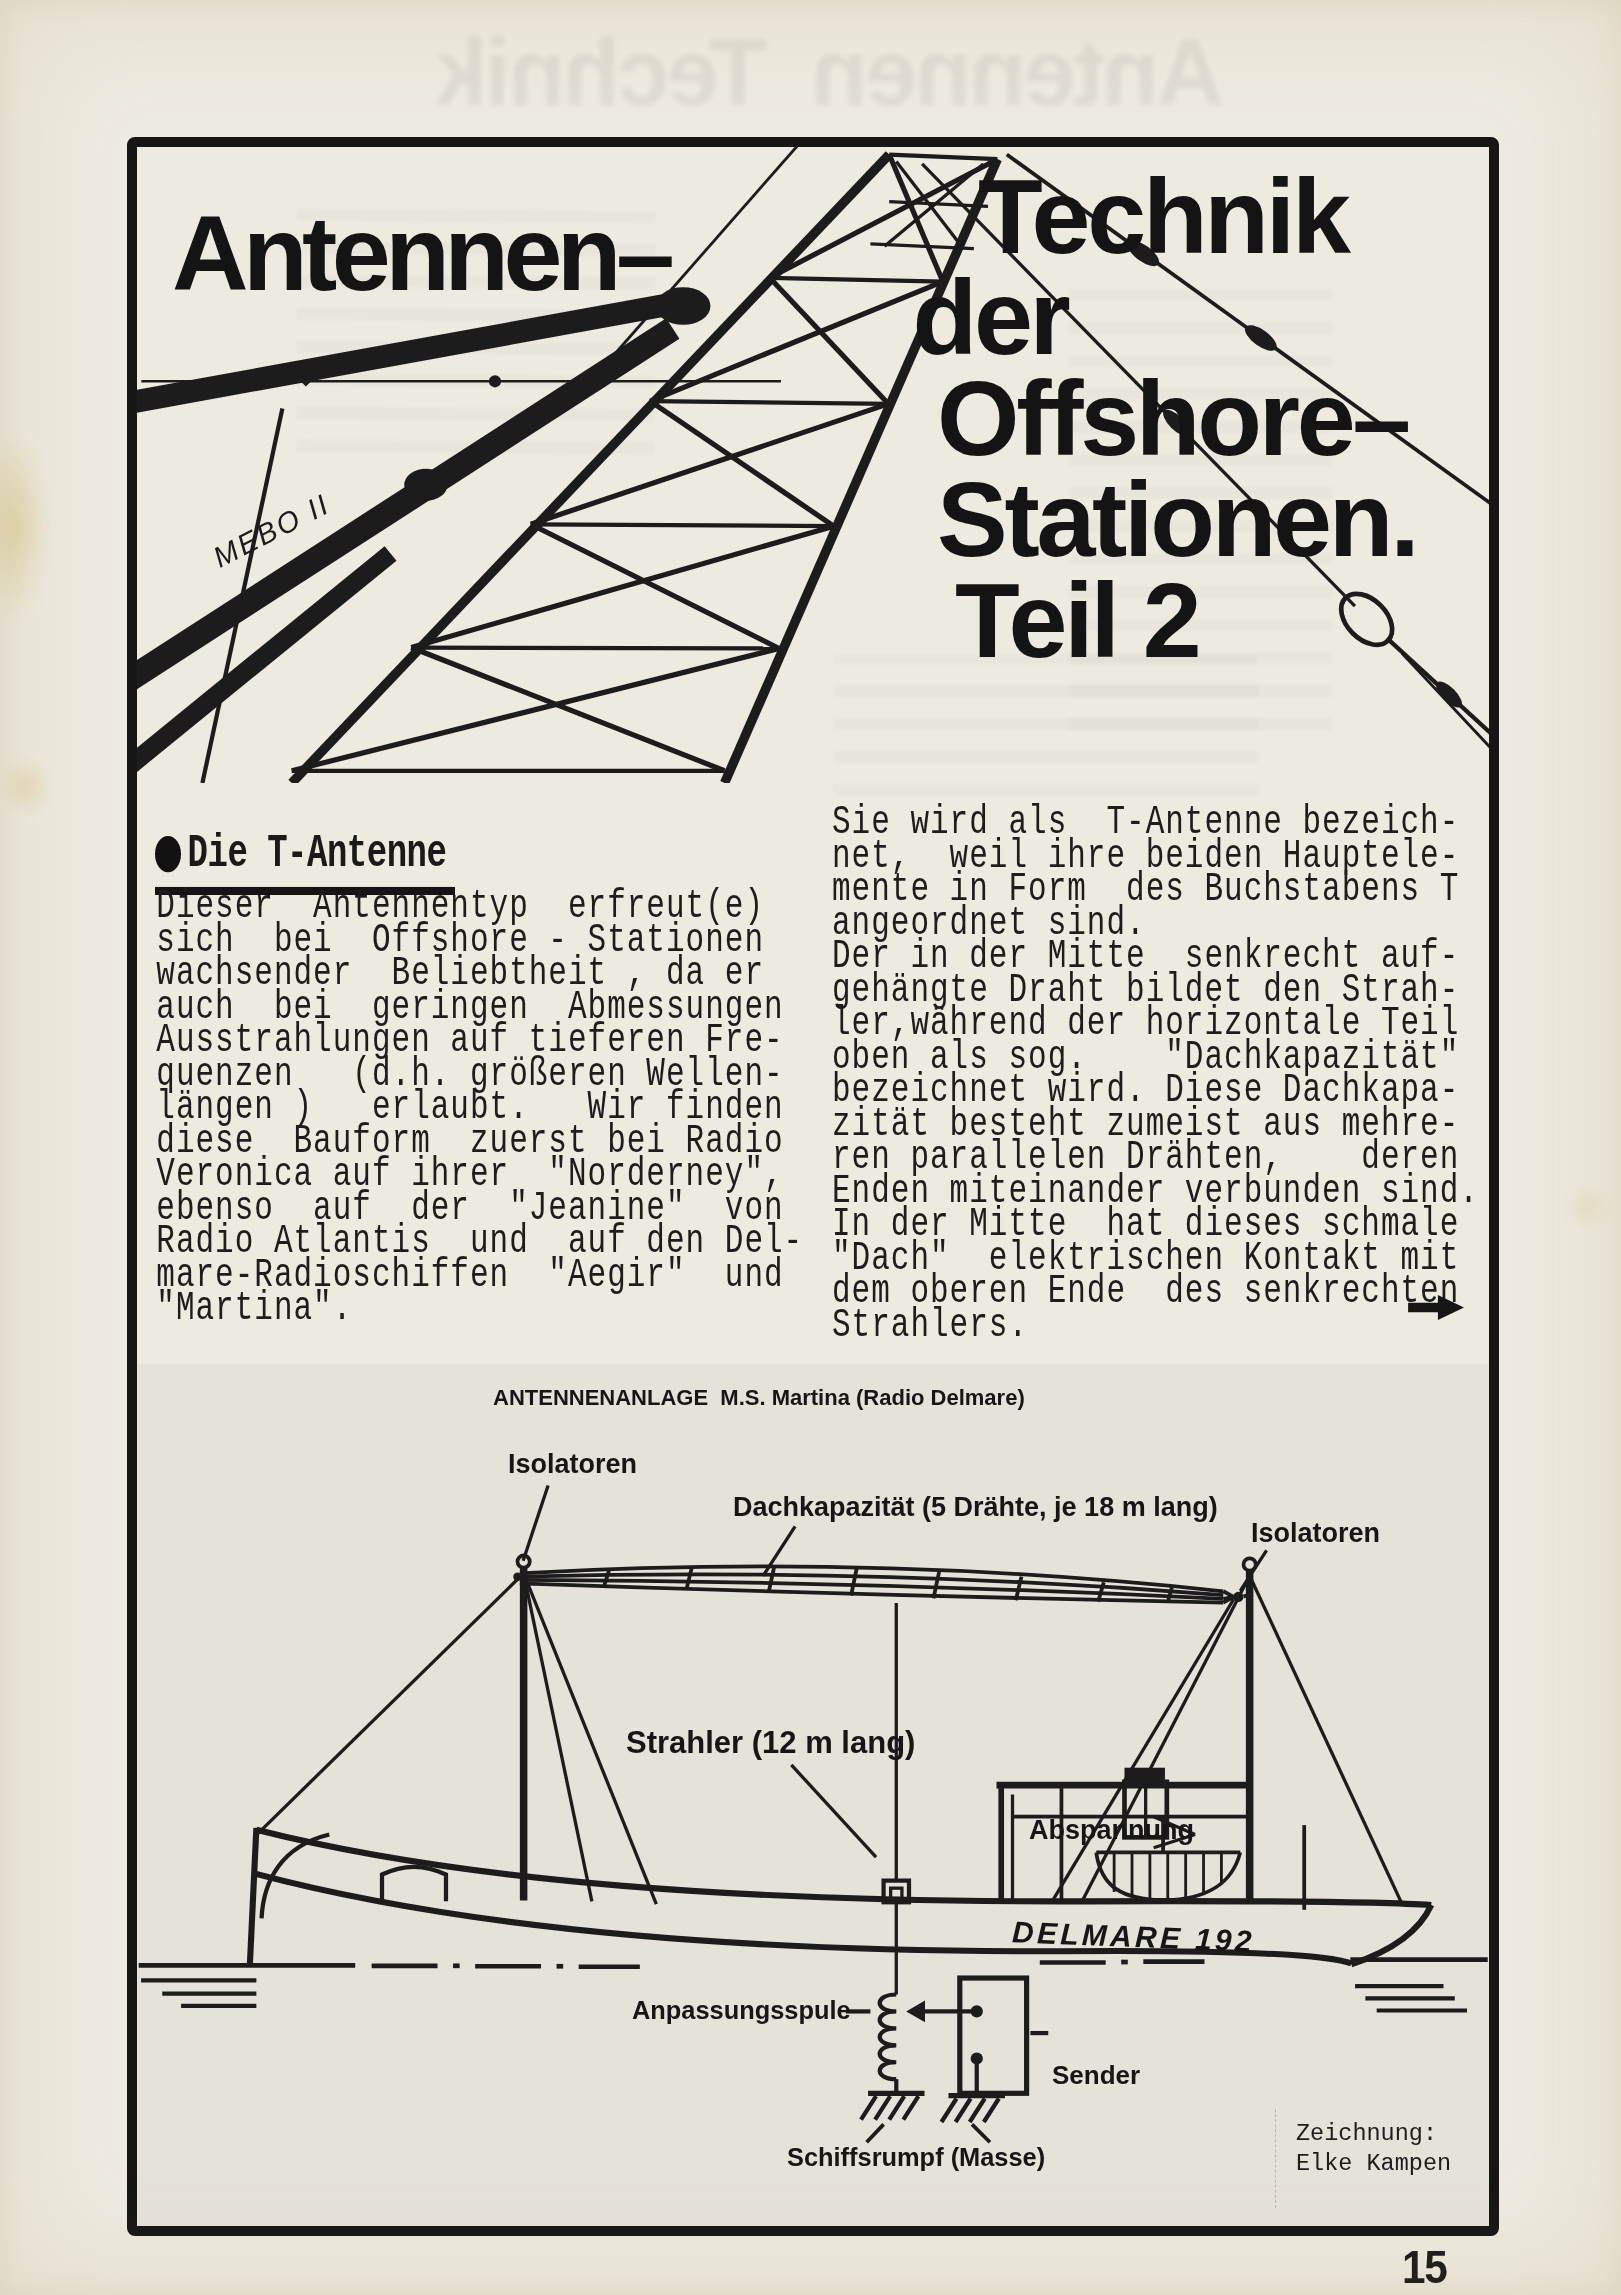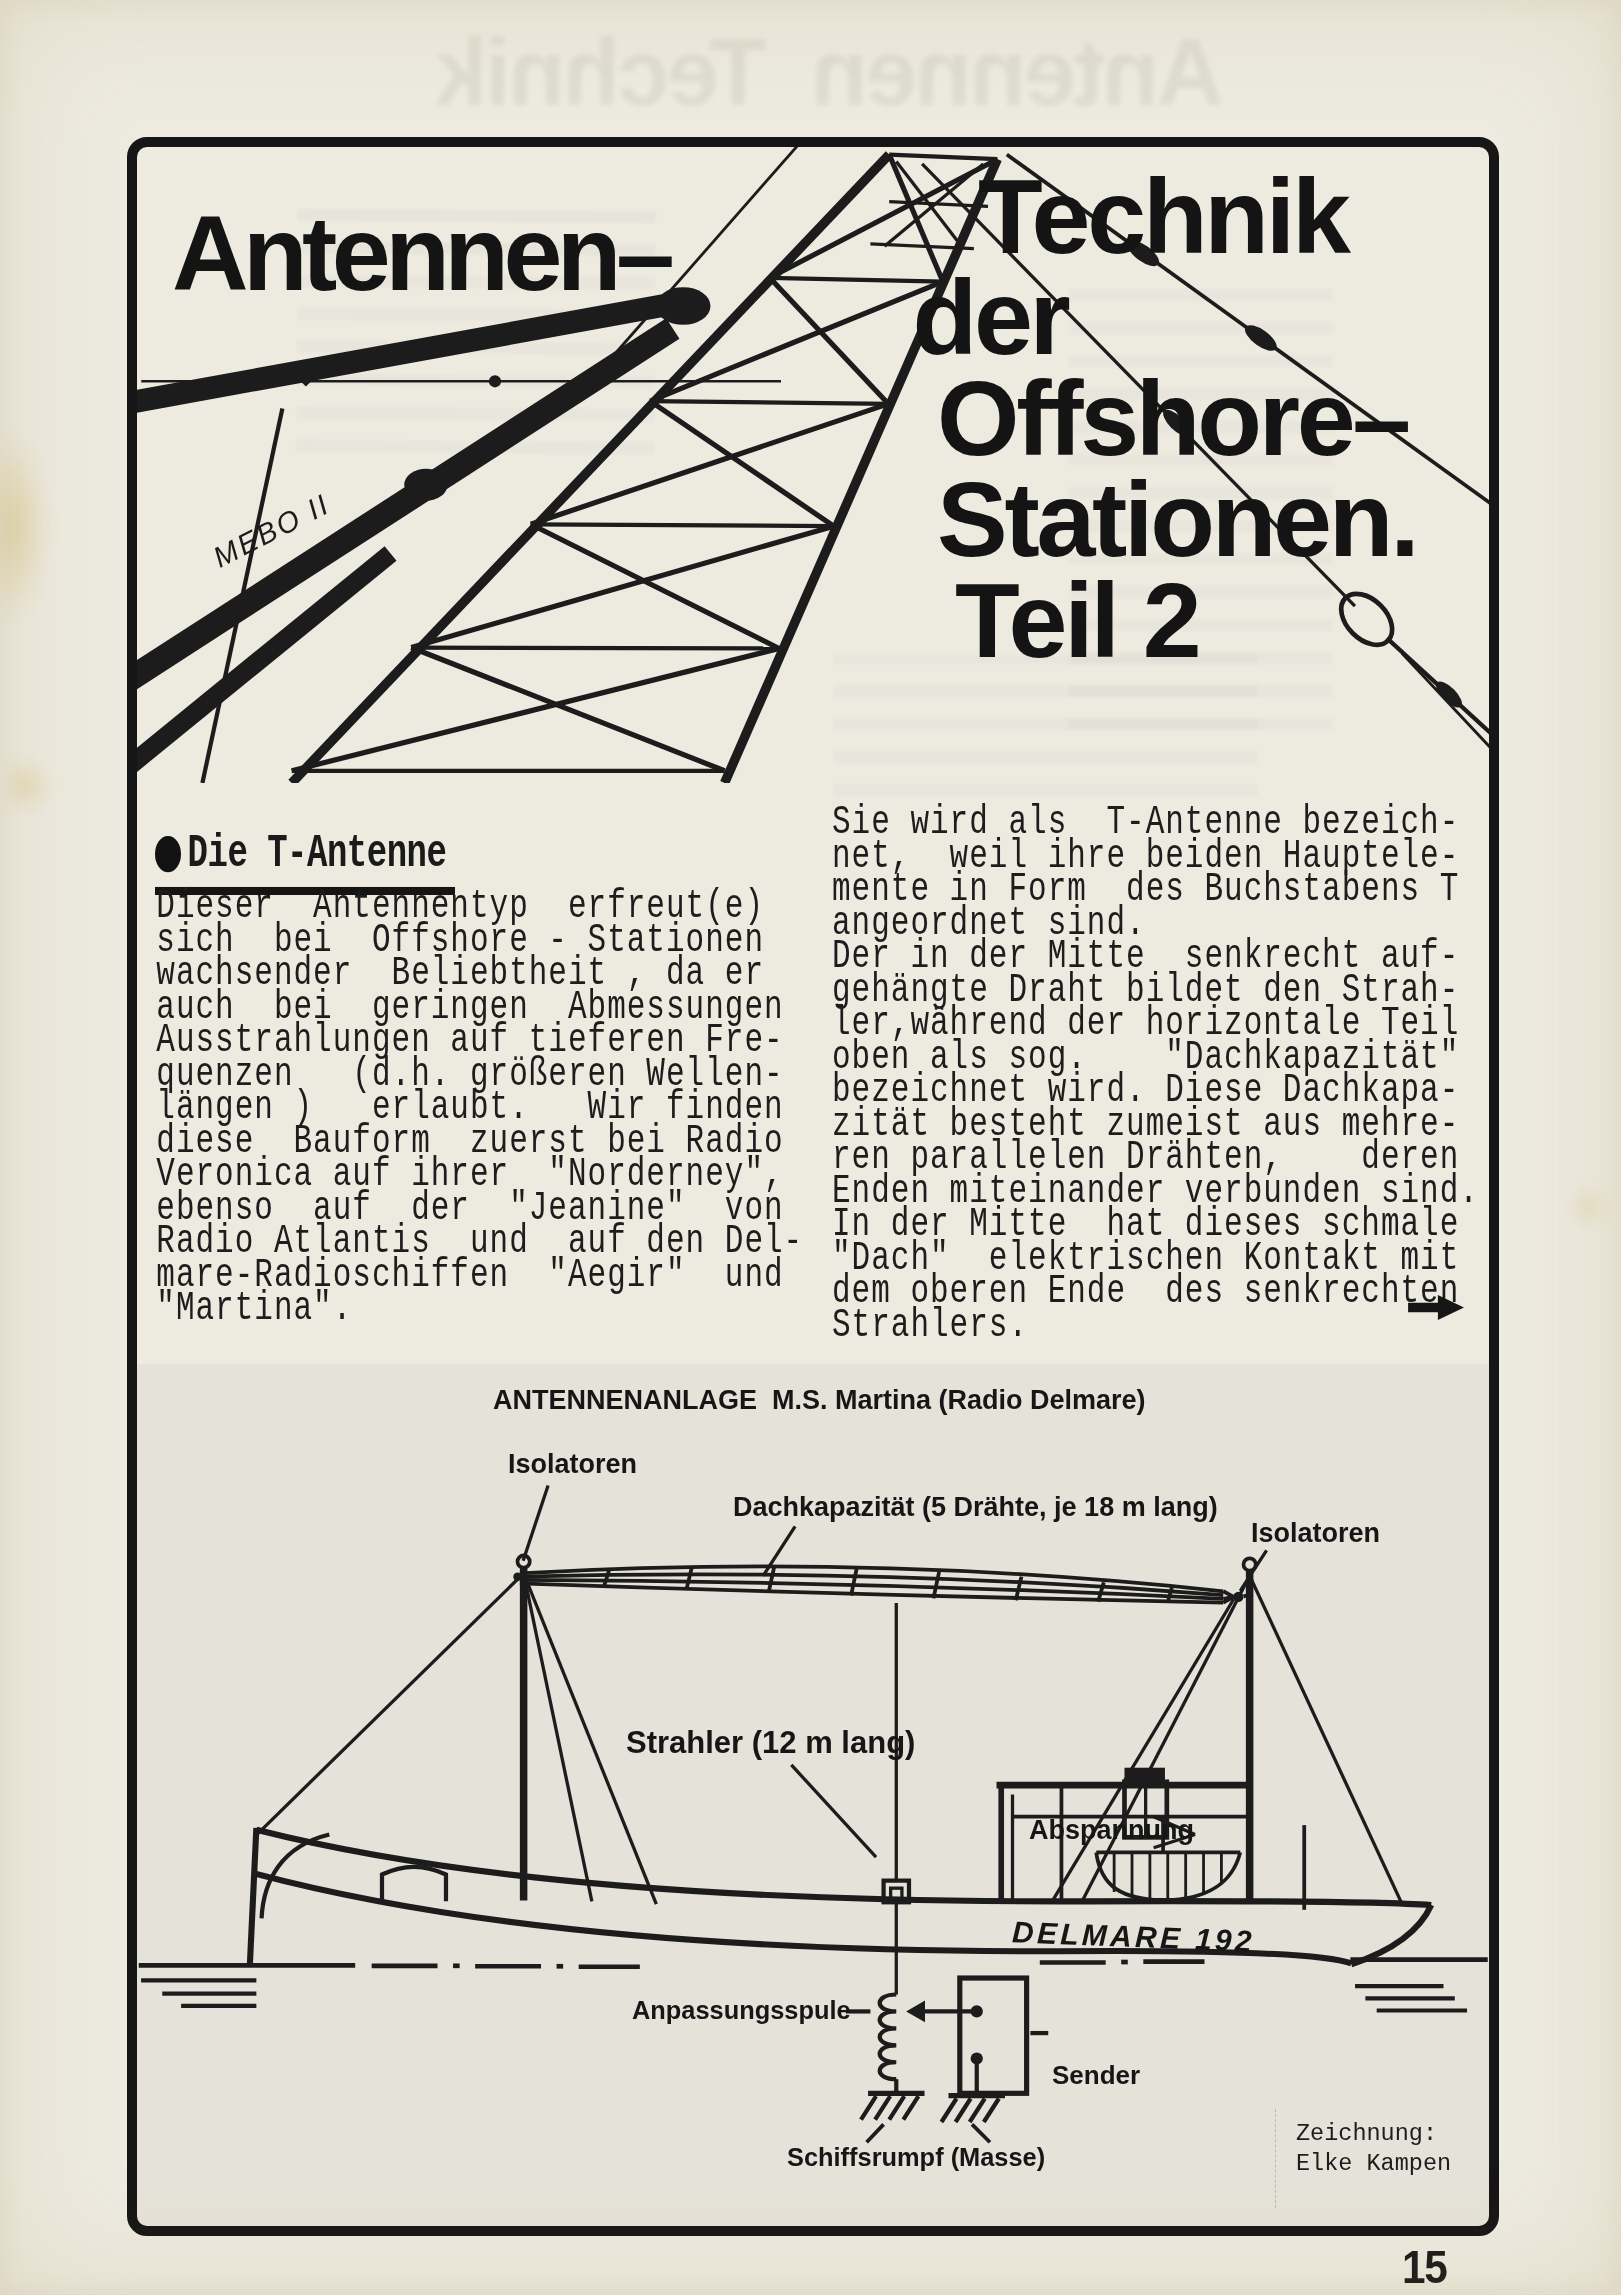--- a/index.html
+++ b/index.html
@@ -11,21 +11,21 @@
   body::after{content:"";position:absolute;inset:0;pointer-events:none;
     box-shadow:inset 0 0 122px rgba(170,140,60,.16), inset 0 0 28px rgba(120,100,40,.08);}
   .stain{position:absolute;border-radius:50%;filter:blur(6.6px);pointer-events:none;}
   .ghost-rows{position:absolute;pointer-events:none;opacity:.55;filter:blur(1.4px);
     background:repeating-linear-gradient(0deg, rgba(55,55,65,.055) 0 12.2px, rgba(0,0,0,0) 12.2px 33px);}
   .ghost-title{position:absolute;font-weight:bold;font-size:94px;letter-spacing:-2.8px;
     color:#30302e;opacity:.07;filter:blur(2.4px);transform:scaleX(-1);white-space:pre;pointer-events:none;}
 
   
   .frame{position:absolute;left:127px;top:137px;width:1352px;height:2079px;
-    border:10.4px solid #161616;border-radius:20px;overflow:hidden;}
+    border:10.4px solid #161616;border-radius:8px;overflow:hidden;}
   .frame > *{position:absolute;}
 
   
   .title-left{left:35px;top:56px;font-weight:bold;font-size:106px;line-height:101px;
     letter-spacing:-5.6px;color:#141414;white-space:pre;}
   .title-right{left:800px;top:19px;width:551px;text-align:left;color:#141414;}
   .title-right .tline{position:relative;font-weight:bold;font-size:106px;line-height:101px;
     letter-spacing:-3.3px;white-space:pre;}
   .title-right .tline:nth-child(1){left:41px;}
   .title-right .tline:nth-child(2){left:-24.5px;}
@@ -43,21 +43,21 @@
   .heading{left:18px;top:681px;transform:scaleY(1.34);transform-origin:top left;
     border-bottom:6.1px solid #141414;padding:0 8.5px 5.6px 0;width:max-content;}
   .heading .btxt{font-family:"Liberation Mono",monospace;font-size:34px;letter-spacing:-0.5px;
     font-weight:bold;vertical-align:middle;}
   .bullet{display:inline-block;width:26px;height:27px;border-radius:50%;background:#121212;
     margin-right:6.6px;vertical-align:middle;}
   .cont-arrow{left:1271px;top:1147px;}
 
   
   .flabel{font-weight:bold;font-size:27px;letter-spacing:0;color:#161616;white-space:pre;}
-  .caption{left:356px;top:1238px;font-size:27px;}
+  .caption{left:356px;top:1238px;font-size:22px;}
   .lab-iso-l{left:371px;top:1302px;}
   .lab-dach{left:596px;top:1345px;}
   .lab-iso-r{left:1114px;top:1371px;}
   .lab-absp{left:869px;top:1668px;margin-left:23px;}
   .lab-strah{left:489px;top:1578px;font-size:31px;}
   .lab-anp{left:495px;top:1849px;font-size:25.4px;}
   .lab-send{left:915px;top:1872px;font-size:26px;margin-top:41px;}
   .lab-schiff{left:650px;top:1996px;font-size:25.4px;}
   .lab-delmare{left:875px;top:1773px;font-style:italic;font-size:30px;letter-spacing:3.3px;
     transform:rotate(2.2deg);}

